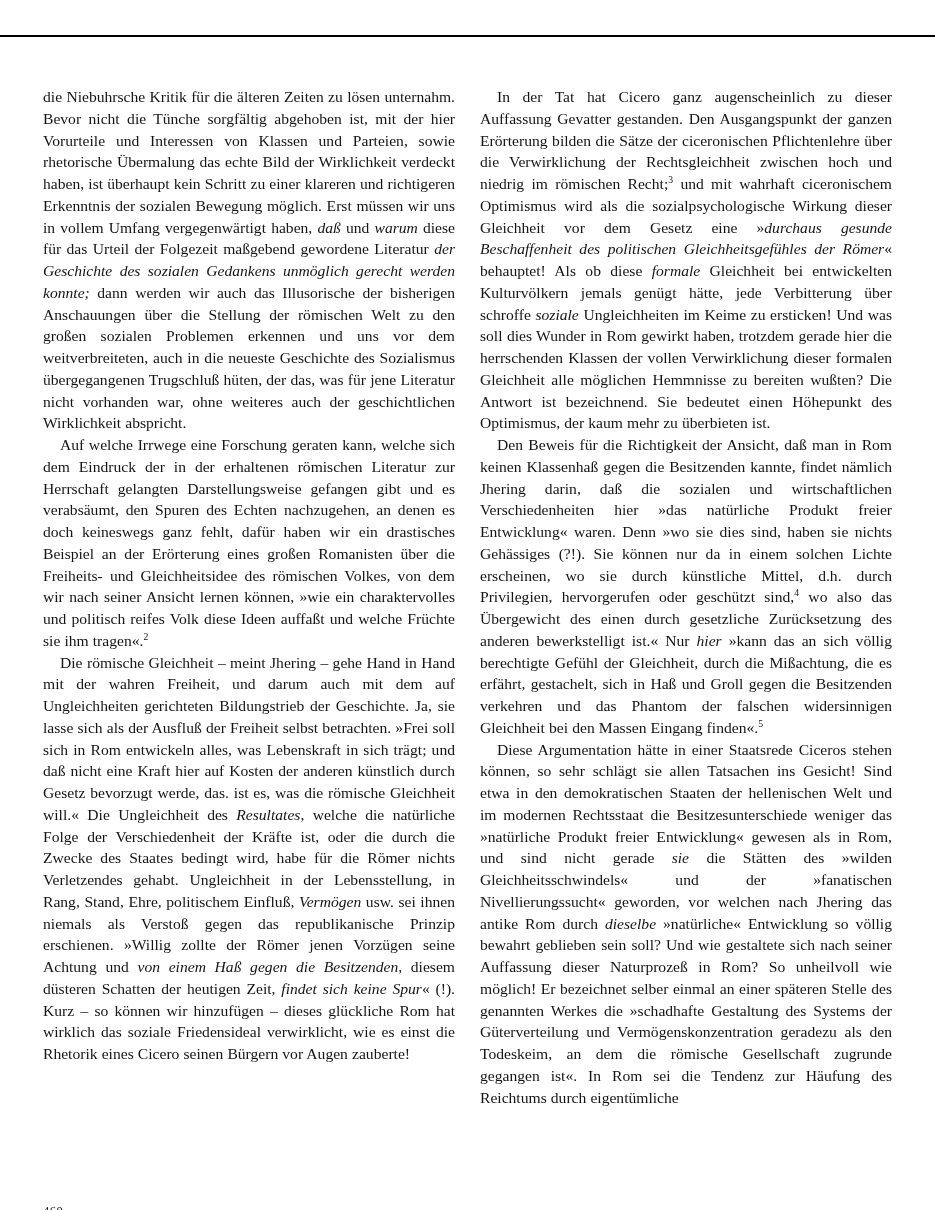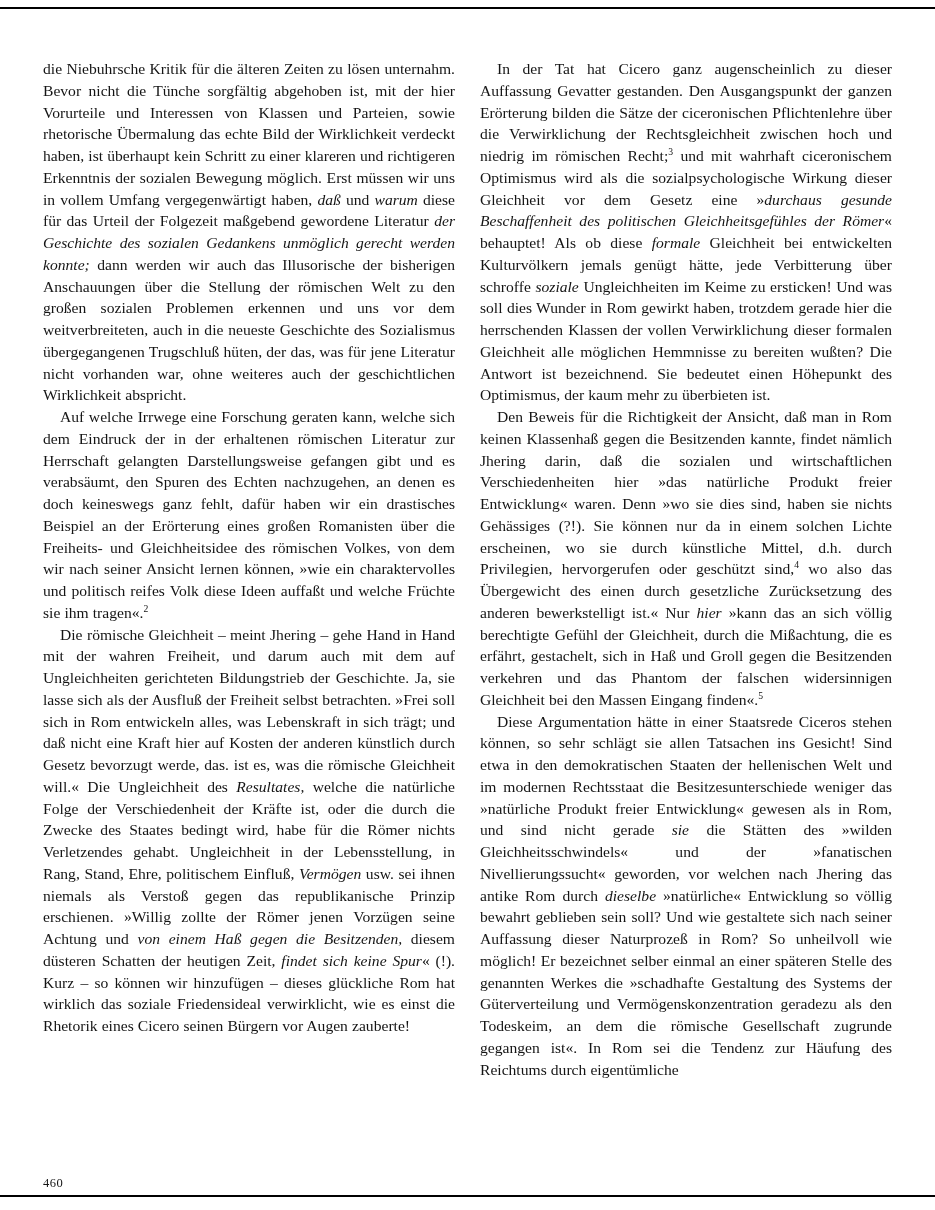--- a/index.html
+++ b/index.html
@@ -11,20 +11,21 @@
     width: 935px;
     height: 1210px;
     position: relative;
     overflow: hidden;
     font-family: "Liberation Serif", serif;
     color: #141414;
   }
   .page {
     position: absolute;
     inset: 0;
+    margin-top: 28px;
   }
   .rule {
     position: absolute;
     left: 0;
     width: 100%;
     background: #000;
   }
   .rule-top { top: 7px; height: 2px; }
   .rule-bottom { top: 1195px; height: 2px; }
   .content {

